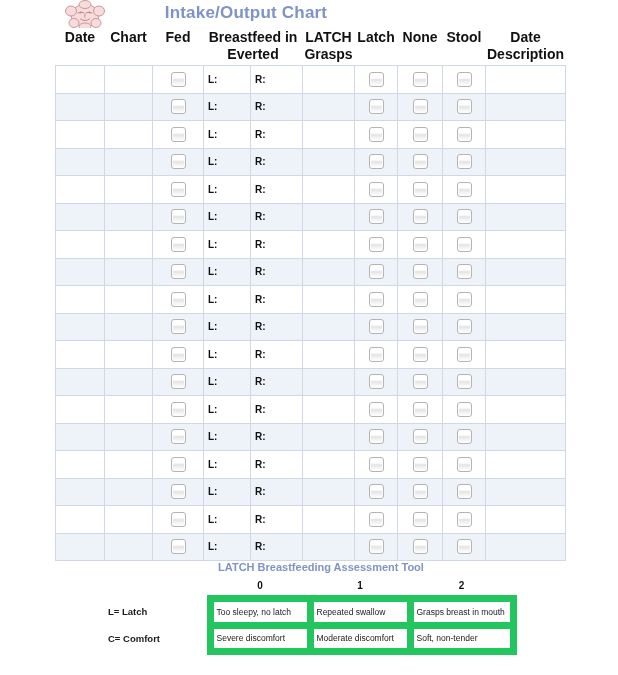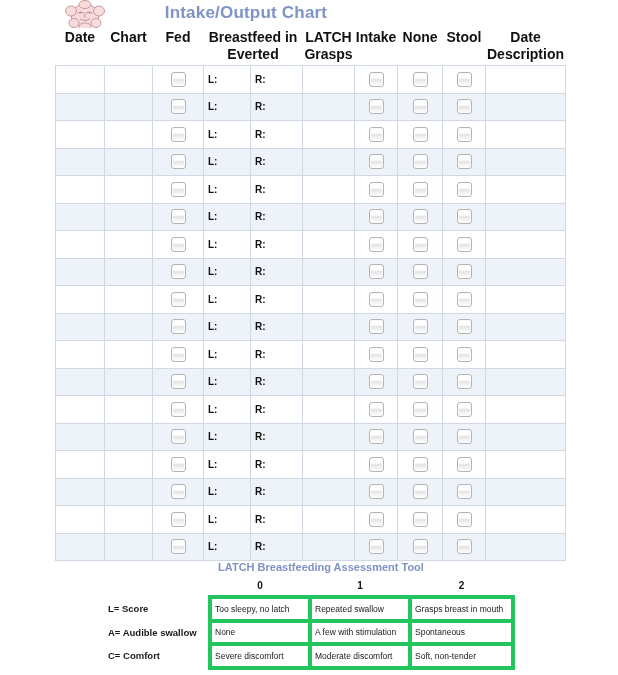--- a/index.html
+++ b/index.html
@@ -97,21 +97,21 @@
     table-layout:fixed;
     font-size:8.5px;
   }
   .latch-table th.num{
     font-size:10px;font-weight:bold;color:#111;
     text-align:center;border:none;background:#fff;
     padding:0 0 3px 0;height:14px;
   }
   .latch-table th.blank{border:none;background:#fff;}
   .latch-table td{
-    border:4px solid #22c55e;
+    border:7px solid #22c55e;
     height:19.5px;
     padding:0 3px;
     vertical-align:middle;
     font-size:8.5px;
     color:#1a1a1a;
     background:#fff;
     white-space:nowrap;
     overflow:hidden;
   }
   .latch-table td.rowlab{
@@ -166,21 +166,21 @@
       <col class="col-stool">
     <col class="col-stooldesc">
   </colgroup>
   <thead>
     <tr>
       <th>Date</th>
       <th>Chart</th>
       <th>Fed</th>
       <th colspan="2">Breastfeed in Everted</th>
       <th>LATCH Grasps</th>
-      <th>Intake</th>
+      <th>Latch</th>
       <th>None</th>
       <th>Stool</th>
       <th>Date Description</th>
     </tr>
   </thead>
   <tbody id="io-body">
       <tr>
         <td></td>
         <td></td>
         <td>
@@ -555,30 +555,24 @@
   <thead>
     <tr>
       <th class="blank"></th>
       <th class="num">0</th>
       <th class="num">1</th>
       <th class="num">2</th>
     </tr>
   </thead>
   <tbody id="latch-body">
       <tr>
-        <td class="rowlab">L= Score</td>
+        <td class="rowlab">L= Latch</td>
         <td>Too sleepy, no latch</td>
         <td>Repeated swallow</td>
         <td>Grasps breast in mouth</td>
-      </tr>
-      <tr>
-        <td class="rowlab">A= Audible swallow</td>
-        <td>None</td>
-        <td>A few with stimulation</td>
-        <td>Spontaneous</td>
       </tr>
       <tr>
         <td class="rowlab">C= Comfort</td>
         <td>Severe discomfort</td>
         <td>Moderate discomfort</td>
         <td>Soft, non-tender</td>
       </tr>
     </tbody>
 </table>
 

